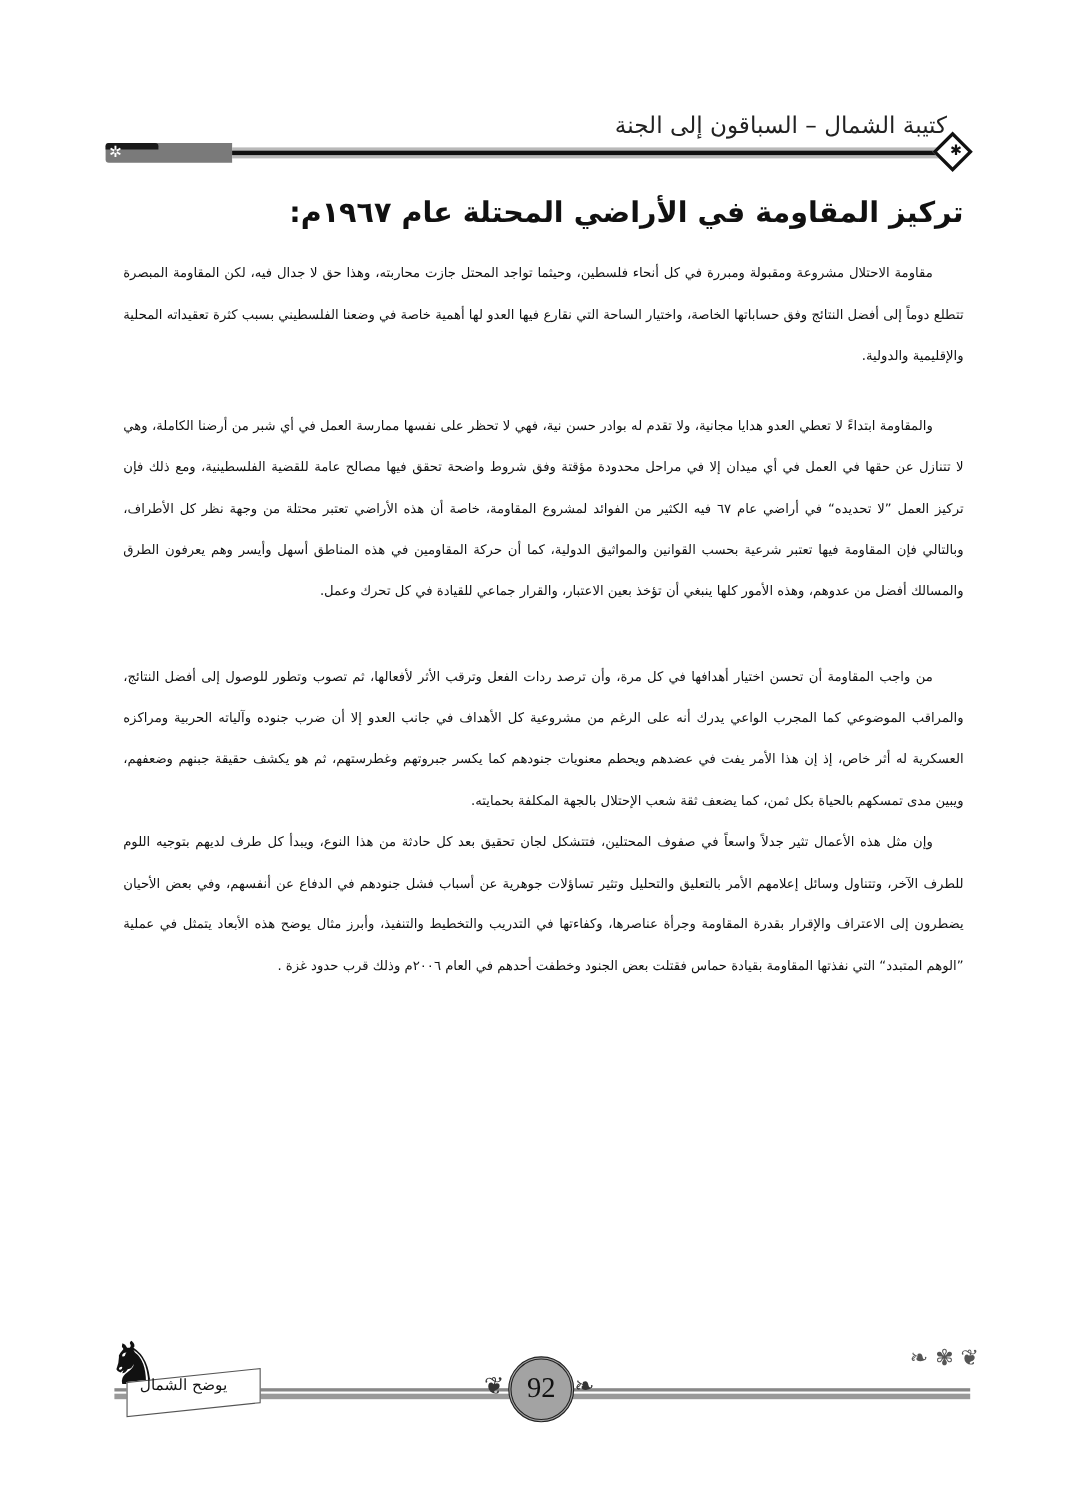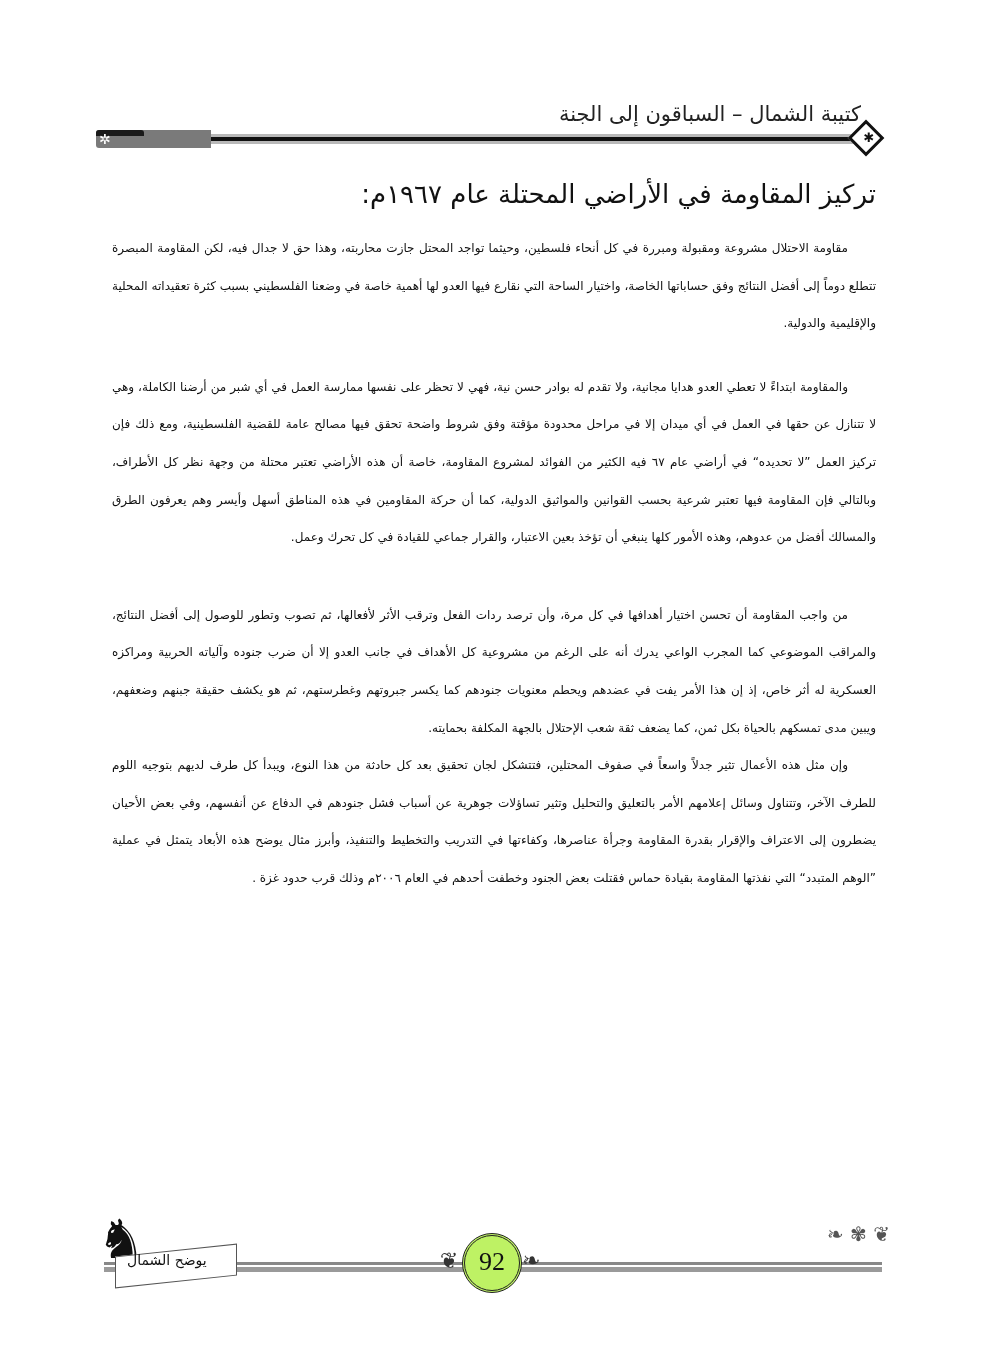--- a/index.html
+++ b/index.html
@@ -18,38 +18,38 @@
   .head-rule .tab-icon { position:absolute; left:3px; top:1px; font-size:14px; color:#fff; line-height:16px; }
   .head-rule .line-gray { position:absolute; left:115px; right:0; top:4px; height:10px; background:#b9b9b9; }
   .head-rule .line-dark { position:absolute; left:115px; right:0; top:7px; height:4px; background:#111; }
   .head-diamond { position:absolute; top:125px; left:853px; width:26px; height:26px;
                   transform:rotate(45deg); border:3px solid #111; background:#fff; box-sizing:border-box; }
   .head-diamond-icon { position:absolute; top:128px; left:859px; width:20px; text-align:center;
                        font-size:13px; line-height:20px; color:#111; }
 
   
   .content { position:absolute; top:172px; left:112px; width:764px; }
-  h2.section-title { margin:0; font-family:"DejaVu Sans", sans-serif; font-weight:normal;
+  h2.section-title { margin:0; font-family:"DejaVu Sans", sans-serif; font-weight:bold;
                      font-size:26px; line-height:44px; text-align:right; color:#111; }
   p.para { margin:0; font-size:12px; line-height:37.6px; text-align:justify;
            text-align-last:right; text-indent:28px; color:#111; }
   .gap-sm { height:14px; }
   .gap-lg { height:26px; }
 
   
   .foot-rule { position:absolute; top:1262px; left:104px; width:778px; height:10px; }
   .foot-rule .l1 { position:absolute; left:0; right:0; top:0; height:3px; background:#888; }
   .foot-rule .l2 { position:absolute; left:0; right:0; top:5px; height:5px; background:#9a9a9a; }
   .foot-logo { position:absolute; left:95px; top:1200px; width:160px; height:100px; }
   .foot-logo .soldier { position:absolute; left:2px; top:10px; font-size:54px; color:#111; line-height:60px; }
   .foot-logo .banner { position:absolute; left:20px; top:50px; width:120px; height:30px;
                        border:1px solid #555; background:#fff; transform:skewY(-6deg); }
   .foot-logo .banner-text { position:absolute; left:32px; top:52px; font-size:14px; color:#111; }
   .page-medallion { position:absolute; left:462px; top:1233px; width:60px; height:60px; border-radius:50%;
-                    border:3px double #222; background:#bef264; box-sizing:border-box; text-align:center;
+                    border:3px double #222; background:#a3a3a3; box-sizing:border-box; text-align:center;
                     font-family:"Liberation Serif", serif; font-size:26px; line-height:52px; color:#111; }
   .medallion-swirl-l { position:absolute; left:440px; top:1248px; font-size:22px; color:#333; }
   .medallion-swirl-r { position:absolute; left:522px; top:1248px; font-size:22px; color:#333; }
   .foot-flowers { position:absolute; left:760px; top:1222px; width:130px; height:70px; font-size:20px; color:#555; }
 </style>
 </head>
 <body>
 
 <div class="page">
 

